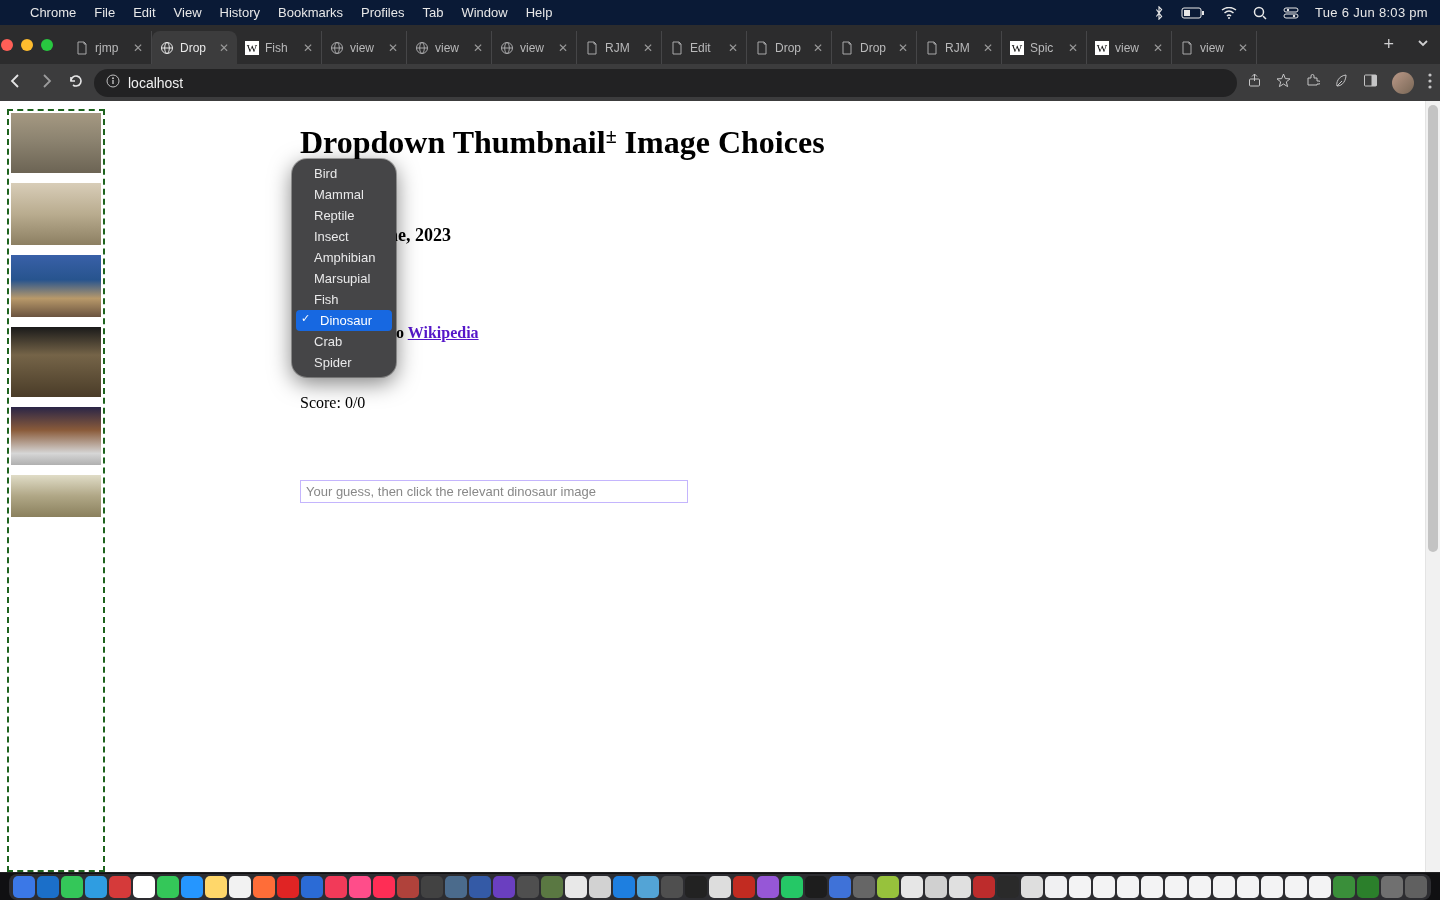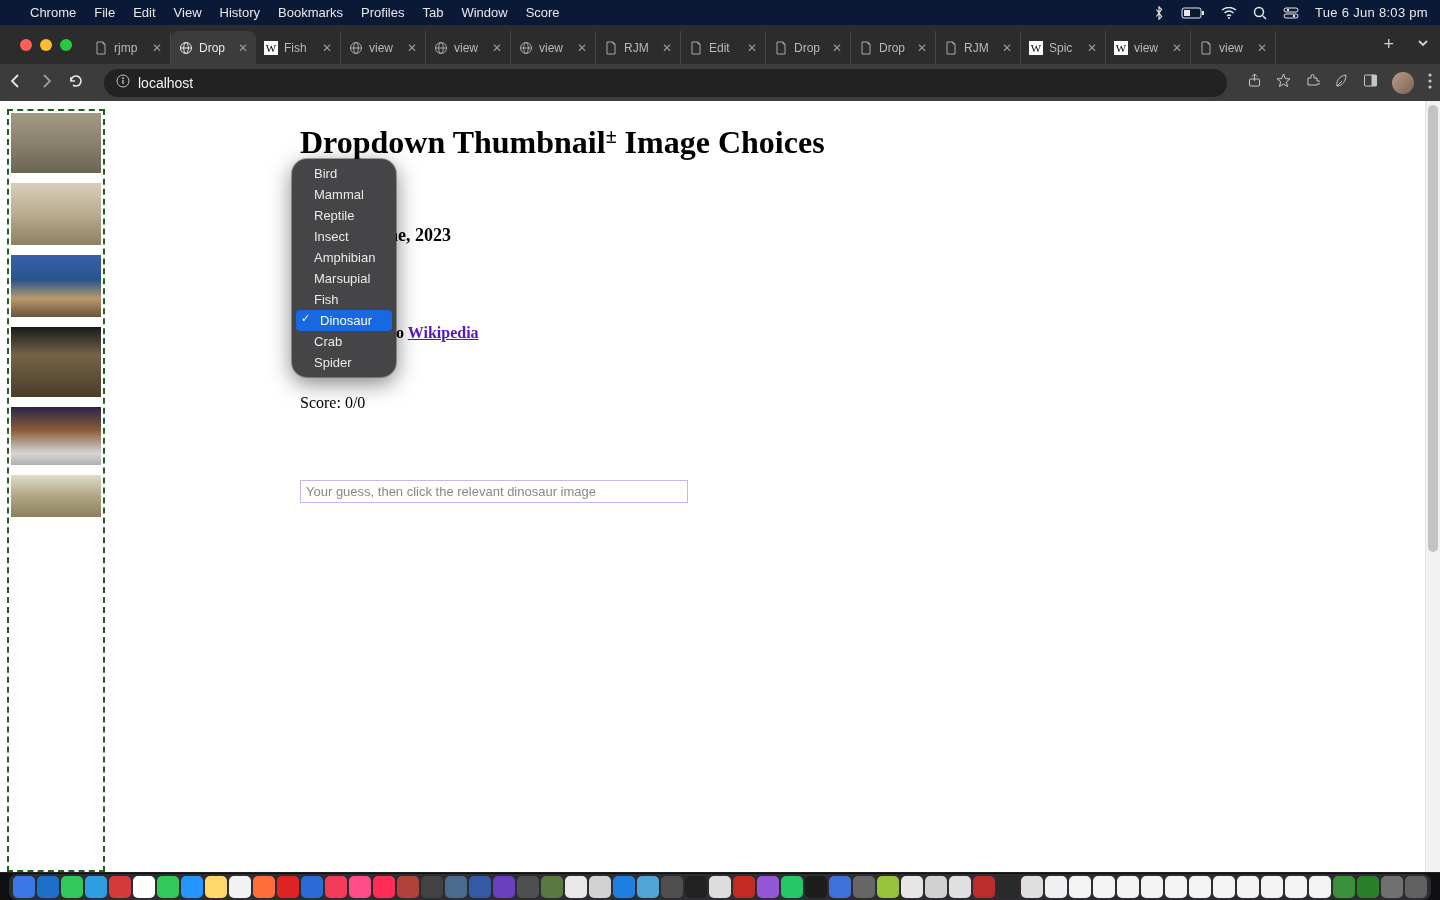--- a/index.html
+++ b/index.html
@@ -29,21 +29,21 @@
   .menubar .appname { font-weight: 400; }
   .menubar svg { display:block; }
   .menubar .clock { letter-spacing: .3px; }
 
   
   .browser-top {
     background: #2c2c2d;
     height: 39px;
     display: flex;
     align-items: center;
-    padding-left: 20px;
+    padding-left: 1px;
   }
   .traffic { display:flex; gap:8px; margin-right: 14px; align-items:center;}
   .tl { width:12px;height:12px;border-radius:50%; }
   .tl.r{background:#ff5f57;} .tl.y{background:#febc2e;} .tl.g{background:#28c840;}
 
   .tabs { display:flex; align-items:flex-end; height:100%; flex:1; }
   .tab {
     display:flex; align-items:center; gap:6px;
     height: 33px;
     padding: 0 8px;
@@ -64,21 +64,21 @@
   .tab .close { color:#9a9a9a; font-size:12px; flex:0 0 auto; }
   .newtab { color:#cfcfd0; font-size:18px; padding: 0 12px; }
   .tab-overflow { color:#cfcfd0; padding:0 10px; }
 
   .addrbar {
     background:#3c3c3d;
     height: 37px;
     display:flex;
     align-items:center;
     padding: 0 8px;
-    gap:20px;
+    gap:10px;
   }
   .nav-icons { display:flex; gap:14px; align-items:center; color:#9b9b9c; }
   .nav-icons .enabled { color:#e4e4e5; }
   .url-field {
     flex:1;
     background:#222223;
     border-radius: 16px;
     height: 28px;
     display:flex;
     align-items:center;
@@ -252,21 +252,21 @@
     <span class="apple"></span>
     <span class="appname">Chrome</span>
     <span>File</span>
     <span>Edit</span>
     <span>View</span>
     <span>History</span>
     <span>Bookmarks</span>
     <span>Profiles</span>
     <span>Tab</span>
     <span>Window</span>
-    <span>Score</span>
+    <span>Help</span>
   </div>
   <div class="menubar-right">
     <span>
         <svg width="12" height="14" viewBox="0 0 12 16">
           <path d="M3 4 L9 12 L6 15 L6 1 L9 4 L3 12" stroke="#e8e8e8" stroke-width="1.3" fill="none"></path>
         </svg>
       </span>
     <span>
         <svg width="24" height="12" viewBox="0 0 24 12">
           <rect x="1" y="1" width="19" height="10" rx="2" stroke="#e8e8e8" fill="none"></rect>

